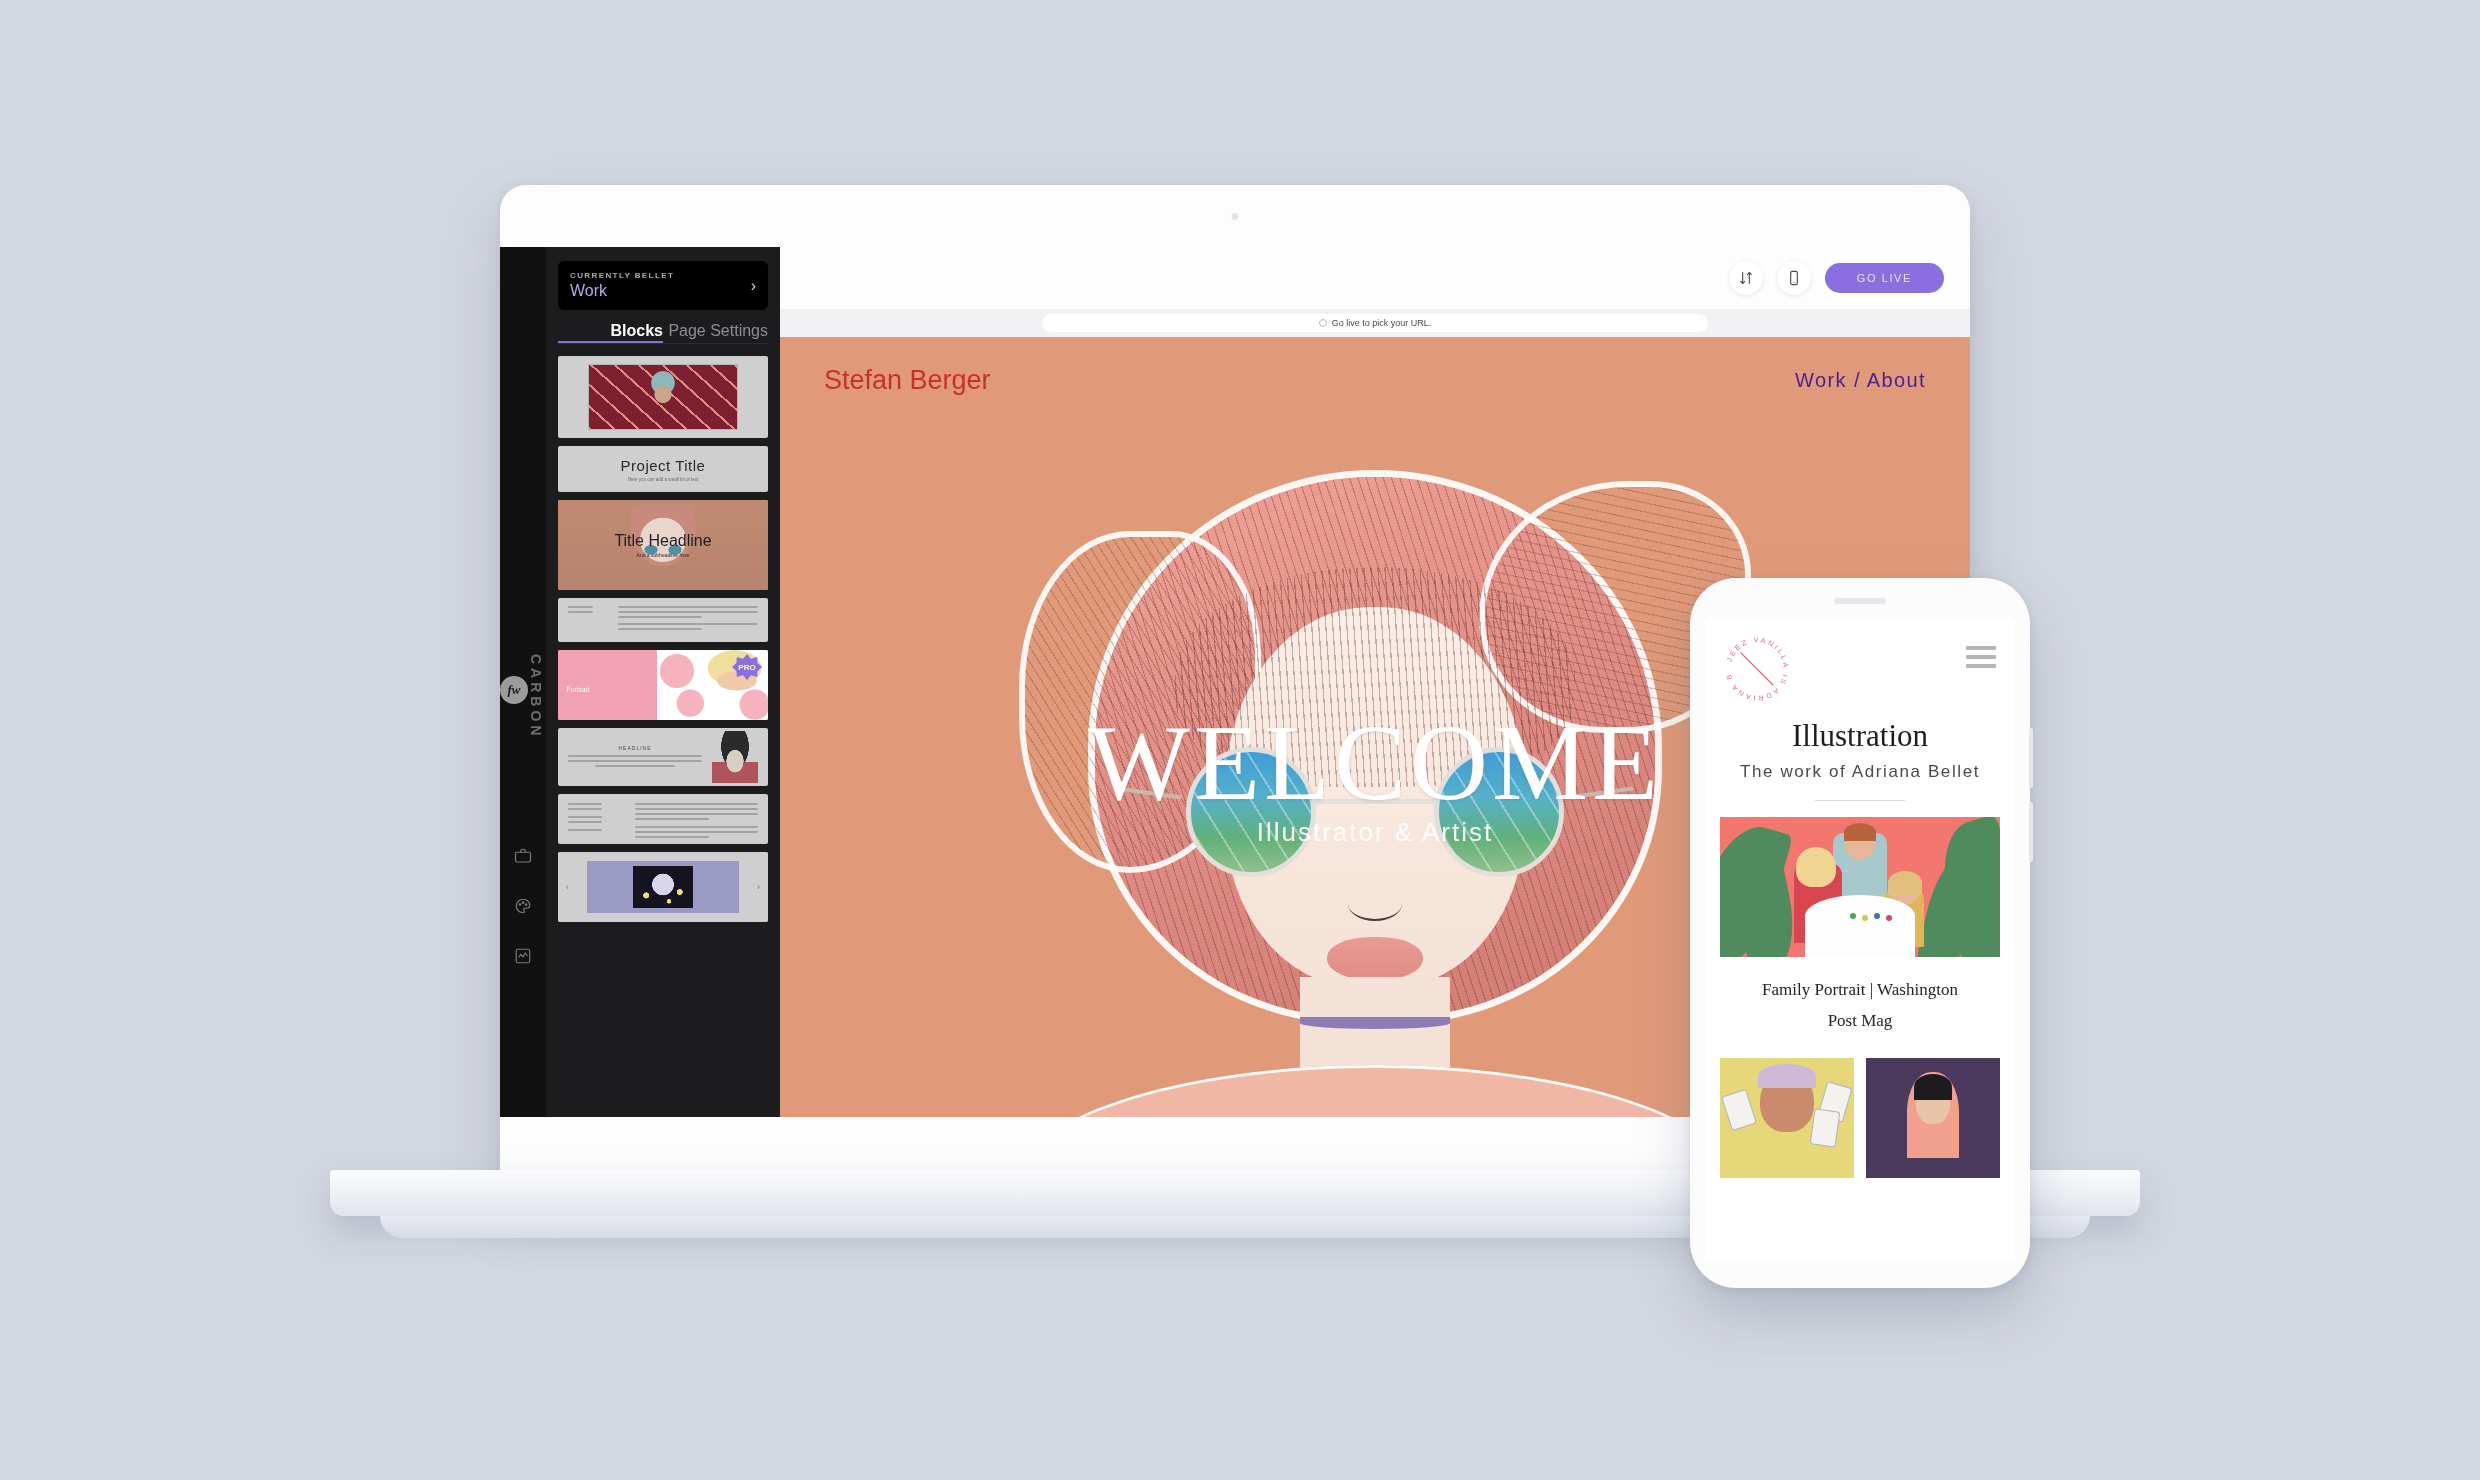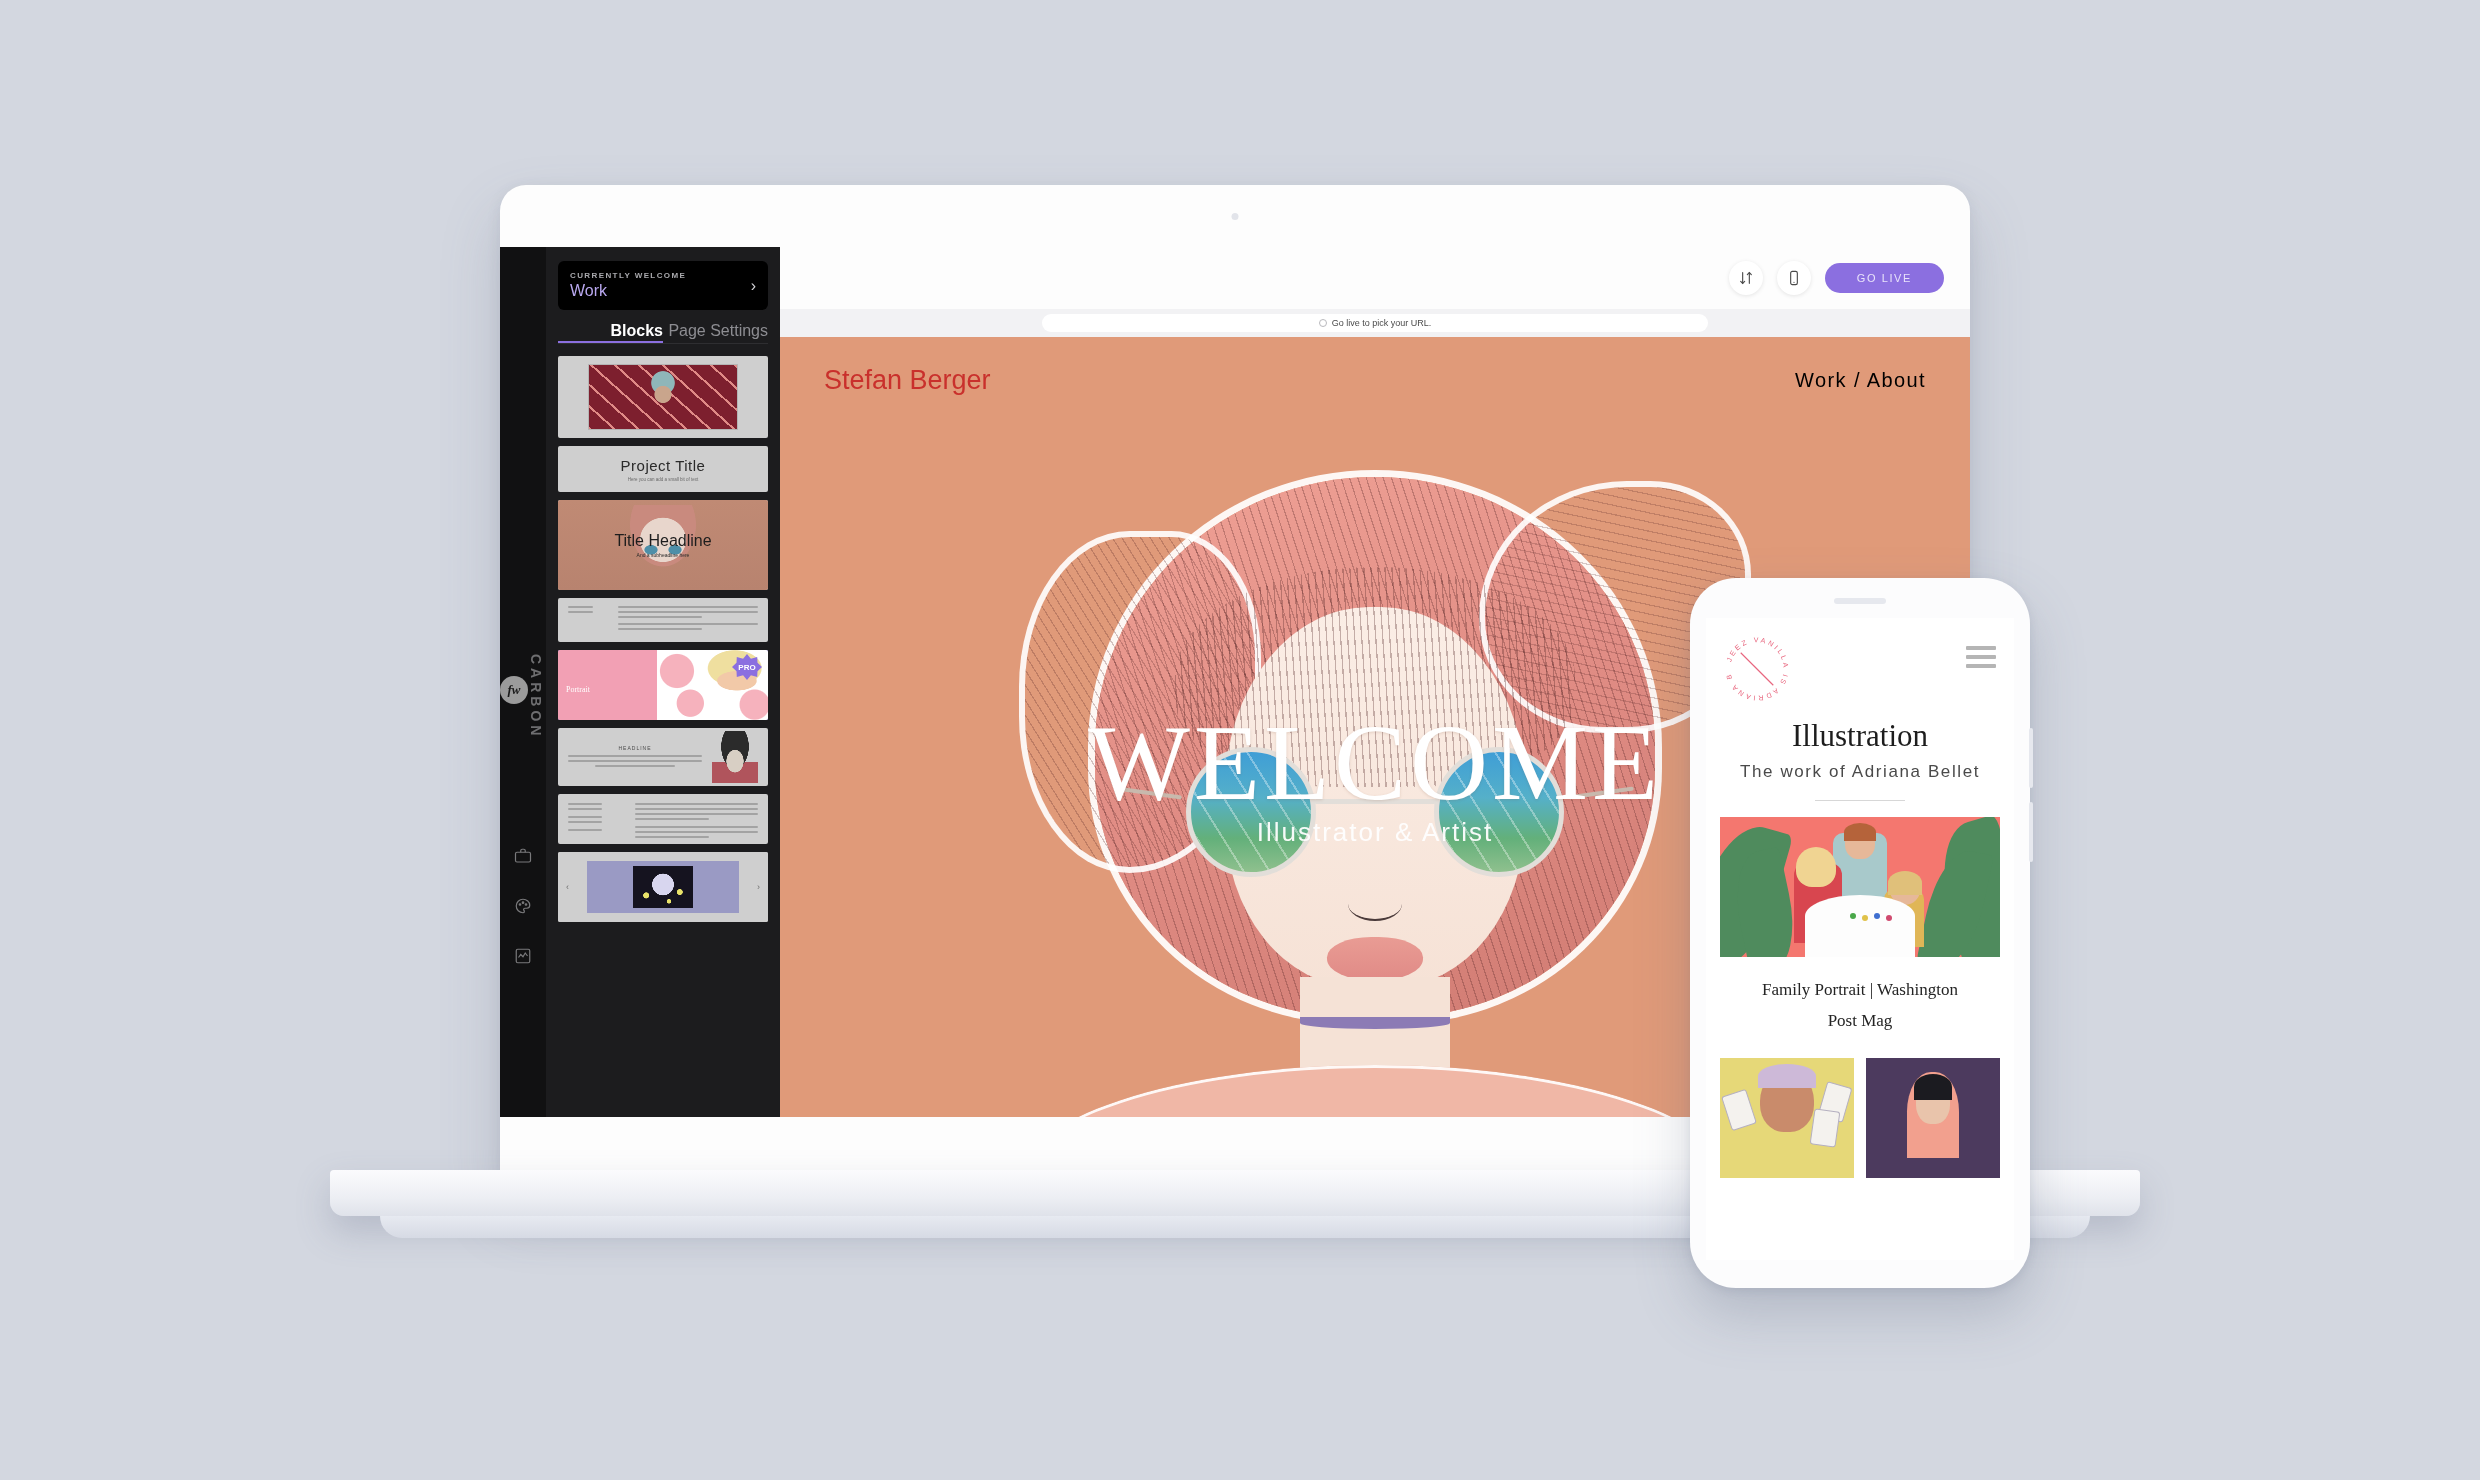--- a/index.html
+++ b/index.html
@@ -214,21 +214,21 @@
   .url-globe { width: 8px; height: 8px; border-radius: 50%; border: 1px solid #b9b9bd; }
 
   .site-frame { position: absolute; left: 0; top: 90px; right: 0; bottom: 0; overflow: hidden; }
   .site-hero { position: absolute; inset: 0; background: #e09a79; }
   .site-nav {
     position: absolute; left: 0; right: 0; top: 0; height: 86px;
     display: flex; align-items: center; justify-content: space-between;
     padding: 0 44px; z-index: 4;
   }
   .site-logo { font-size: 27px; color: #c9302c; font-weight: 400; }
-  .site-links { font-size: 20px; color: #000000; letter-spacing: 1.4px; }
+  .site-links { font-size: 20px; color: #4c1d95; letter-spacing: 1.4px; }
 
   
   .illus { position: absolute; left: 50%; top: 80px; transform: translateX(-50%); width: 620px; height: 740px; }
   .ill-hair-back {
     position:absolute; left: 50%; top: 60px; transform: translateX(-50%);
     width: 560px; height: 540px; border-radius: 50% 50% 46% 46%;
     background: linear-gradient(160deg,#f0a296 0%,#e08c84 50%,#d07b72 100%);
     box-shadow: 0 0 0 7px rgba(255,255,255,.92);
   }
   .ill-hair-tex {
@@ -408,21 +408,21 @@
                   <path d="M6 14l3-4 3 3 3-5 3 4"></path>
                 </svg>
               </span>
             </div>
           </div>
 
           <div class="sidebar-main">
 
             <div class="editing-card">
               <div>
-                <div class="editing-label">CURRENTLY WELCOME</div>
+                <div class="editing-label">CURRENTLY BELLET</div>
                 <div class="editing-value">Work</div>
               </div>
               <div class="editing-chevron">›</div>
             </div>
 
             <div class="tabs">
               <div class="tab active">Blocks</div>
               <div class="tab">Page Settings</div>
             </div>
 

